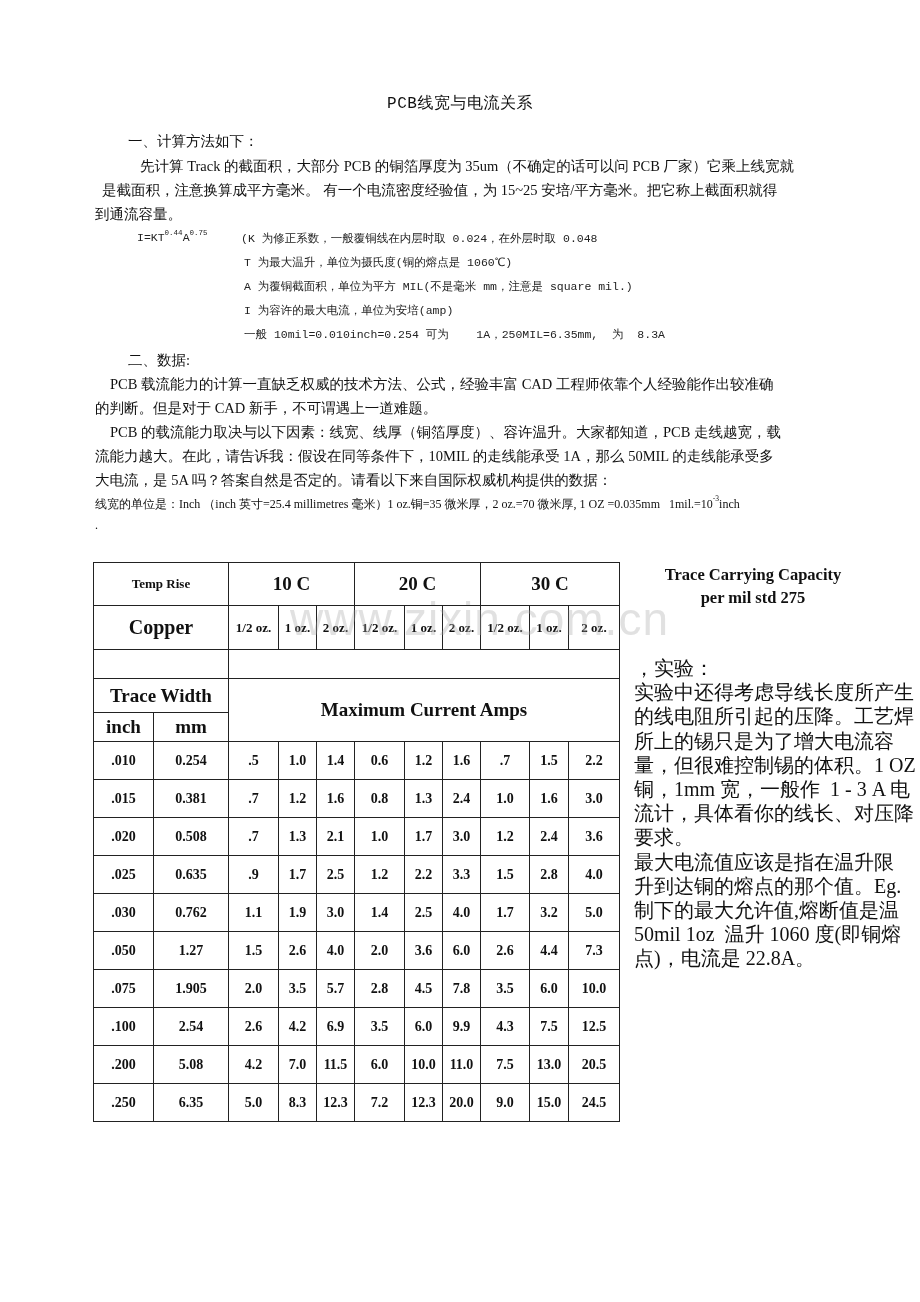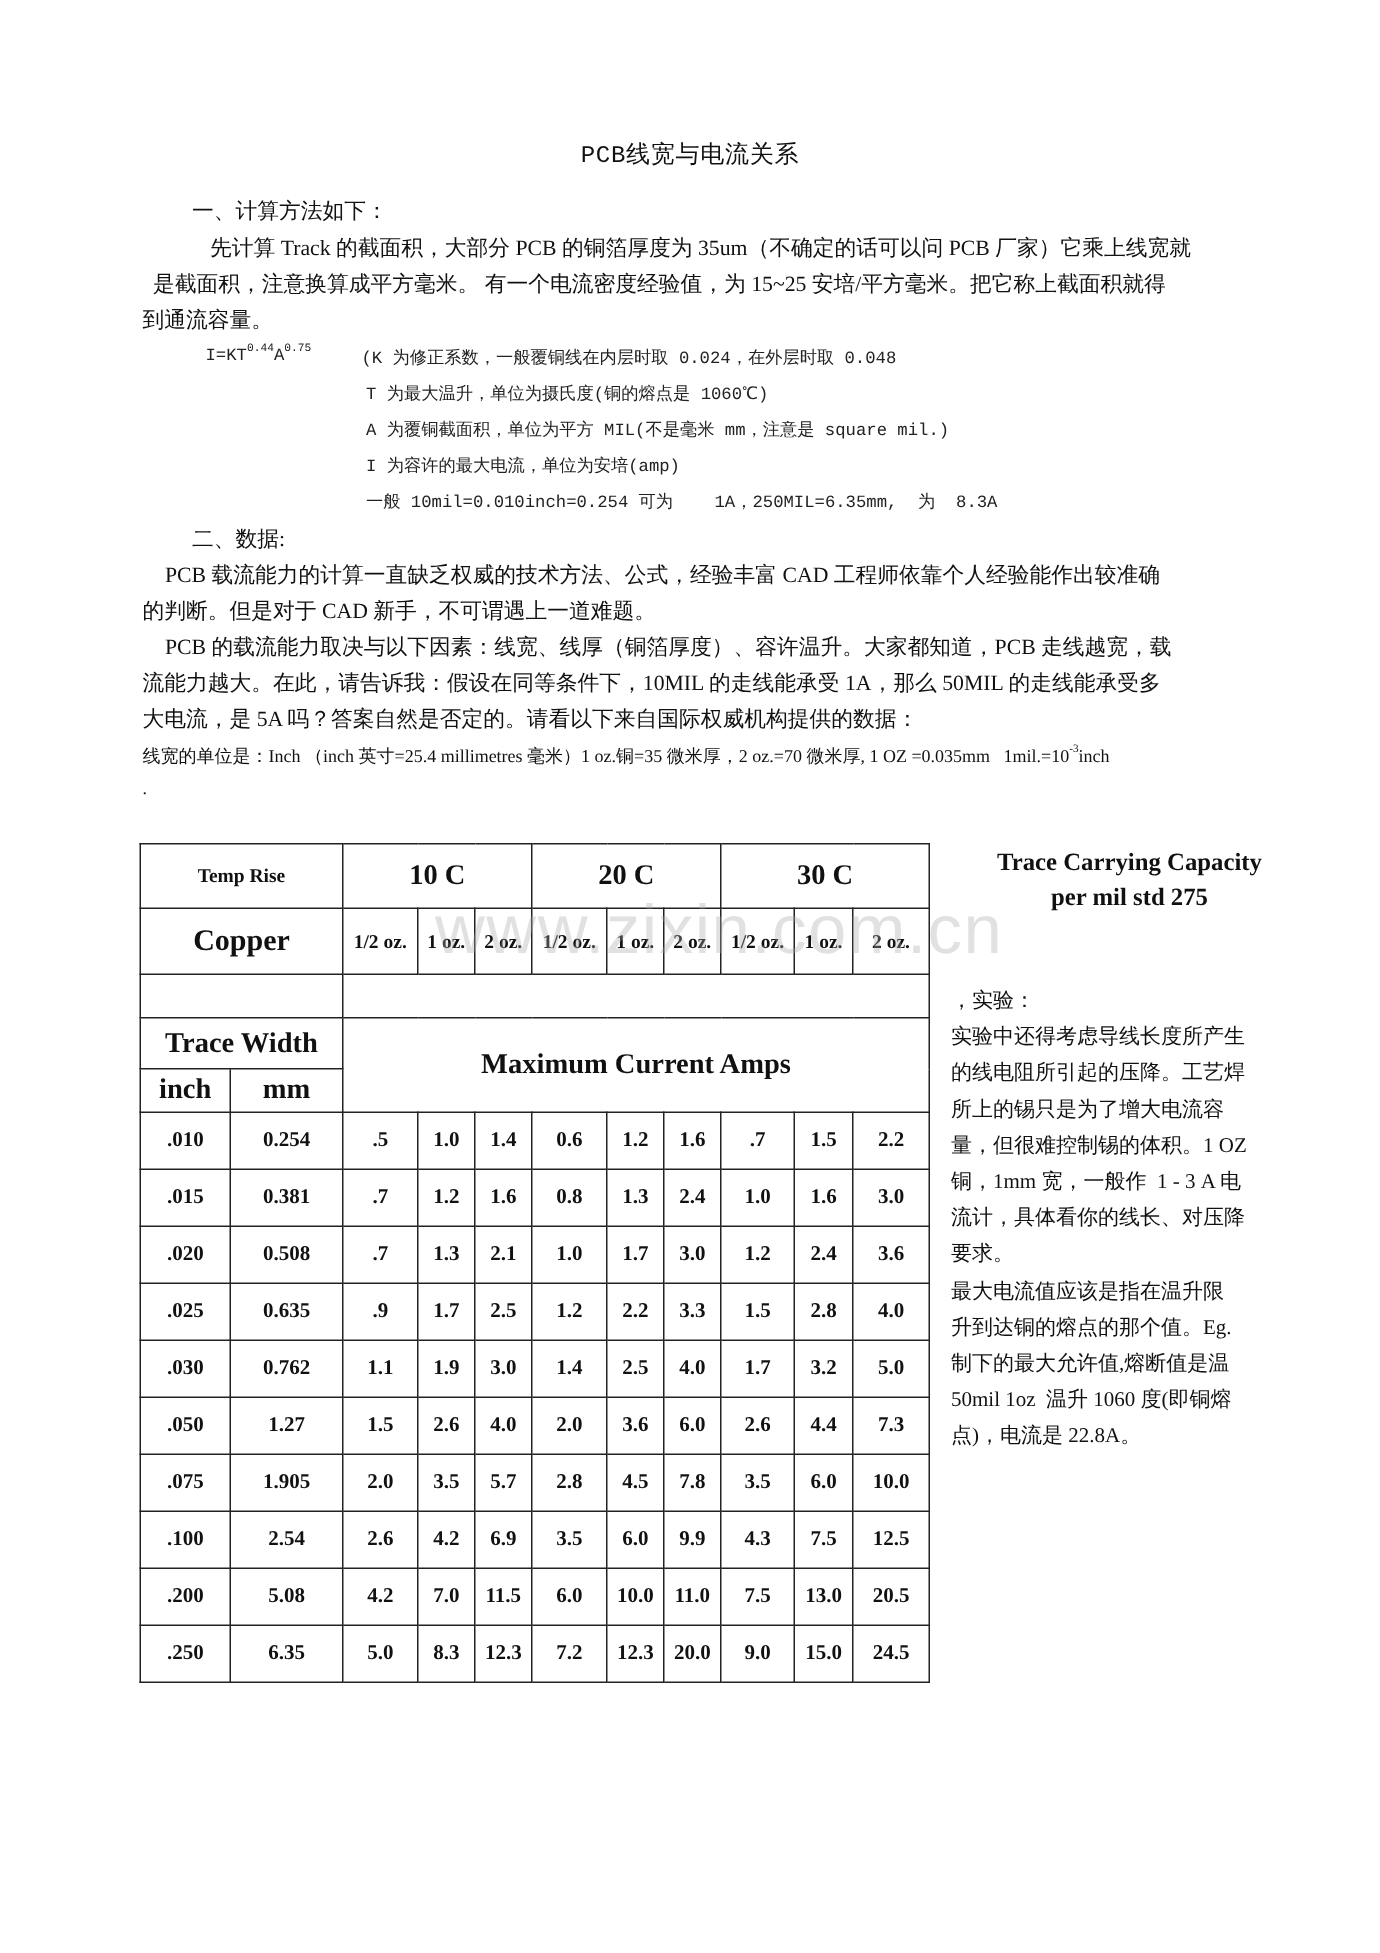--- a/index.html
+++ b/index.html
@@ -16,21 +16,21 @@
   .h-temp { font-size: 13px; }
   .h-deg { font-size: 19px; }
   .h-copper { font-size: 20px; }
   .h-oz { font-size: 13px; }
   .h-tw { font-size: 19px; }
   .h-unit { font-size: 19px; }
   .h-max { font-size: 19px; }
   .cell { font-size: 14px; }
 
   .side-title { left: 625px; width: 256px; top: 563px; text-align: center; font-weight: bold; font-size: 16.5px; line-height: 23px; }
-  .side-text { left: 634px; width: 230px; top: 656px; font-size: 14px; line-height: 24.2px; }
+  .side-text { left: 634px; width: 230px; top: 656px; font-size: 20px; line-height: 24.2px; }
 
   .watermark { left: 290px; top: 592px; font-family: "Liberation Sans", "DejaVu Sans", sans-serif; font-size: 46px; color: rgba(170,170,170,0.35); letter-spacing: 1px; pointer-events: none; white-space: nowrap; }
 </style>
 </head>
 <body>
 
 <div class="abs title">PCB线宽与电流关系</div>
 
 <div class="abs p" style="left:128px; top:130px;">一、计算方法如下：</div>
 <div class="abs p" style="left:140px; top:155px; white-space:nowrap;">先计算 Track 的截面积，大部分 PCB 的铜箔厚度为 35um（不确定的话可以问 PCB 厂家）它乘上线宽就</div>

